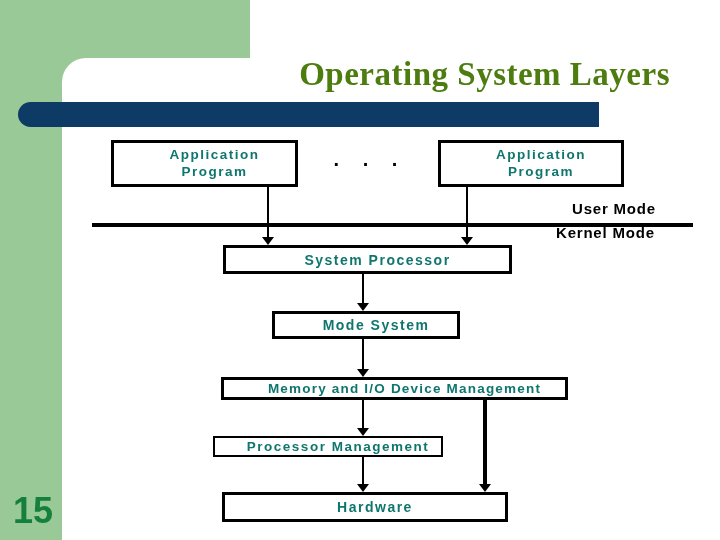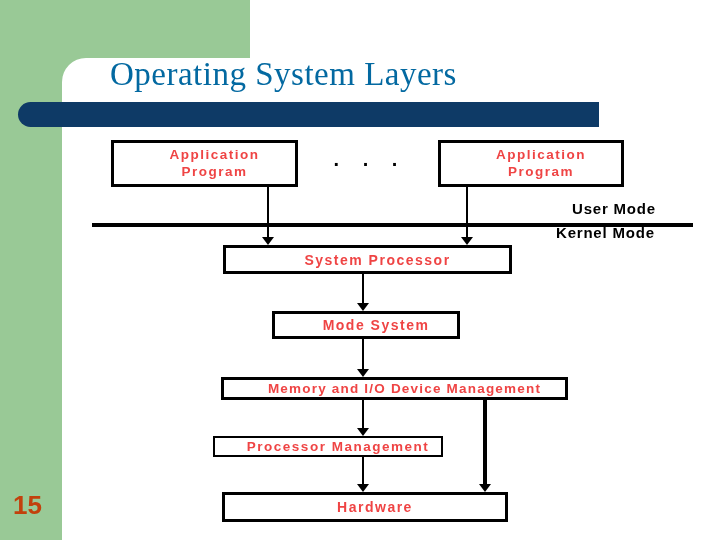--- a/index.html
+++ b/index.html
@@ -11,41 +11,41 @@
   .green-panel{
     position:absolute;left:0;top:0;width:250px;height:540px;
     background:#99C996;
   }
   .content-card{
     position:absolute;left:62px;top:58px;width:658px;height:482px;
     background:#ffffff;border-top-left-radius:24px;
   }
   .slide-title{
     position:absolute;left:110px;top:56px;width:560px;
-    text-align:left;
+    text-align:right;
     font-family:"Liberation Serif",serif;
-    font-size:33px;font-weight:400;color:#0369a1;
+    font-size:33px;font-weight:700;color:#4d7c0f;
     letter-spacing:0.5px;white-space:nowrap;
   }
   .navy-bar{
     position:absolute;left:18px;top:102px;width:581px;height:25px;
     background:#0E3A66;
     border-top-left-radius:13px;border-bottom-left-radius:13px;
   }
   .page-number{
     position:absolute;left:13px;top:490px;
-    font-size:26px;font-weight:bold;color:#c2410c;
+    font-size:36px;font-weight:bold;color:#15803d;
   }
 
   
   .dbox{
     position:absolute;background:#ffffff;border:3px solid #000;
     display:flex;align-items:center;justify-content:center;
     box-sizing:border-box;
-    font-weight:bold;color:#ef4444;font-size:14px;letter-spacing:1.5px;
+    font-weight:bold;color:#0f766e;font-size:14px;letter-spacing:1.5px;
     text-align:center;
     padding-left:20px;
   }
   .dbox.two-line{white-space:pre-line;line-height:1.2;font-size:13.5px;}
   .box-app-left   {left:111px;top:140px;width:187px;height:47px;}
   .box-app-right  {left:438px;top:140px;width:186px;height:47px;}
   .box-system-services{left:223px;top:245px;width:289px;height:29px;}
   .box-file-system{left:272px;top:311px;width:188px;height:28px;}
   .box-memory-io  {left:195px;top:377px;width:347px;height:23px;font-size:13.5px;letter-spacing:1.2px;margin-left:26px;}
   .box-processor  {left:213px;top:436px;width:230px;height:21px;border-width:2px;font-size:13.5px;}

